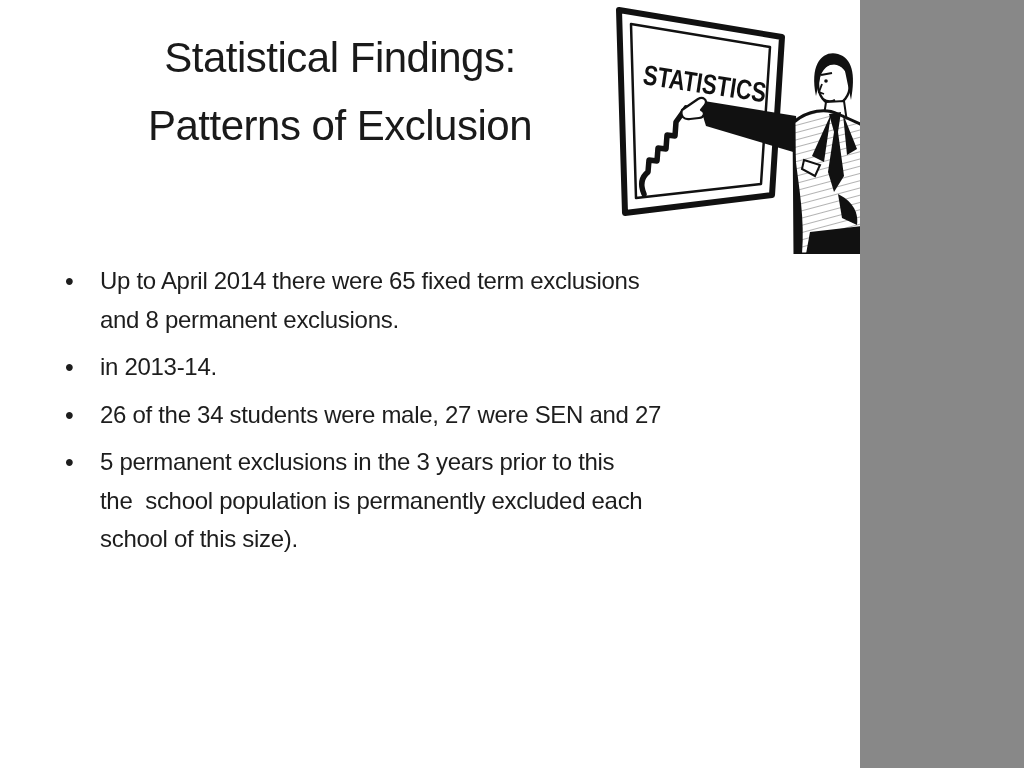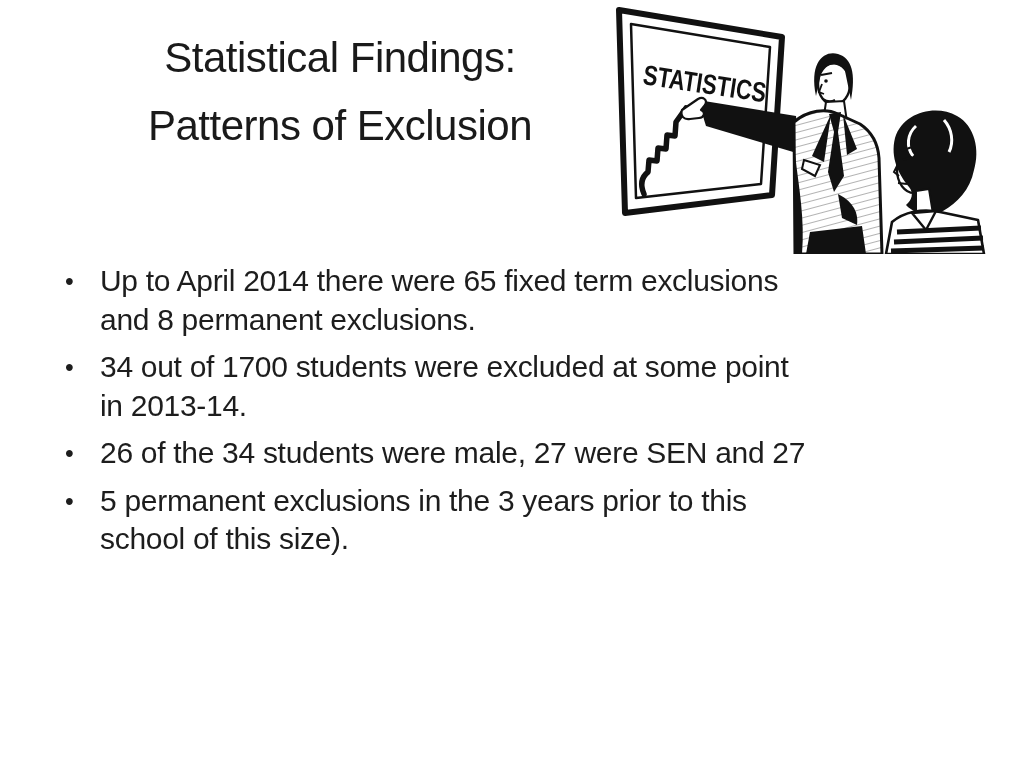--- a/index.html
+++ b/index.html
@@ -5,21 +5,21 @@
 <style>
   html, body { margin: 0; padding: 0; }
   body {
     width: 1024px; height: 768px;
     background: #888;
     font-family: "Liberation Sans", sans-serif;
     overflow: hidden;
   }
   .slide {
     position: relative;
-    width: 1024px; height: 768px;
+    width: 860px; height: 768px;
     background: #ffffff;
     overflow: hidden;
   }
   .title-block {
     position: absolute;
     left: 40px; top: 24px; width: 600px;
     text-align: center;
     color: #1a1a1a;
     font-size: 42px;
     line-height: 68px;
@@ -49,21 +49,21 @@
   .bullet-marker {
     flex: 0 0 42px;
     font-size: 25px;
     line-height: 38.5px;
     padding-left: 7px;
     box-sizing: border-box;
     color: #1d1d1d;
   }
   .bullet-text {
     flex: 1 1 auto;
-    font-size: 30px;
+    font-size: 24px;
     line-height: 38.5px;
     letter-spacing: -0.3px;
   }
   .b-line { display: block; white-space: pre; }
 </style>
 </head>
 <body>
 
 <div class="slide">
 
@@ -150,32 +150,32 @@
     <li class="bullet-item">
       <span class="bullet-marker">•</span>
       <span class="bullet-text">
         <span class="b-line">Up to April 2014 there were 65 fixed term exclusions</span>
         <span class="b-line">and 8 permanent exclusions.</span>
       </span>
     </li>
     <li class="bullet-item">
       <span class="bullet-marker">•</span>
       <span class="bullet-text">
-        <span class="b-line">34 out of 1700 students were excluded at some point</span>
         <span class="b-line">in 2013-14.</span>
       </span>
     </li>
     <li class="bullet-item">
       <span class="bullet-marker">•</span>
       <span class="bullet-text">
         <span class="b-line">26 of the 34 students were male, 27 were SEN and 27</span>
       </span>
     </li>
     <li class="bullet-item">
       <span class="bullet-marker">•</span>
       <span class="bullet-text">
         <span class="b-line">5 permanent exclusions in the 3 years prior to this</span>
+        <span class="b-line">the  school population is permanently excluded each</span>
         <span class="b-line">school of this size).</span>
       </span>
     </li>
   </ul>
 
 </div>
 
 </body></html>

